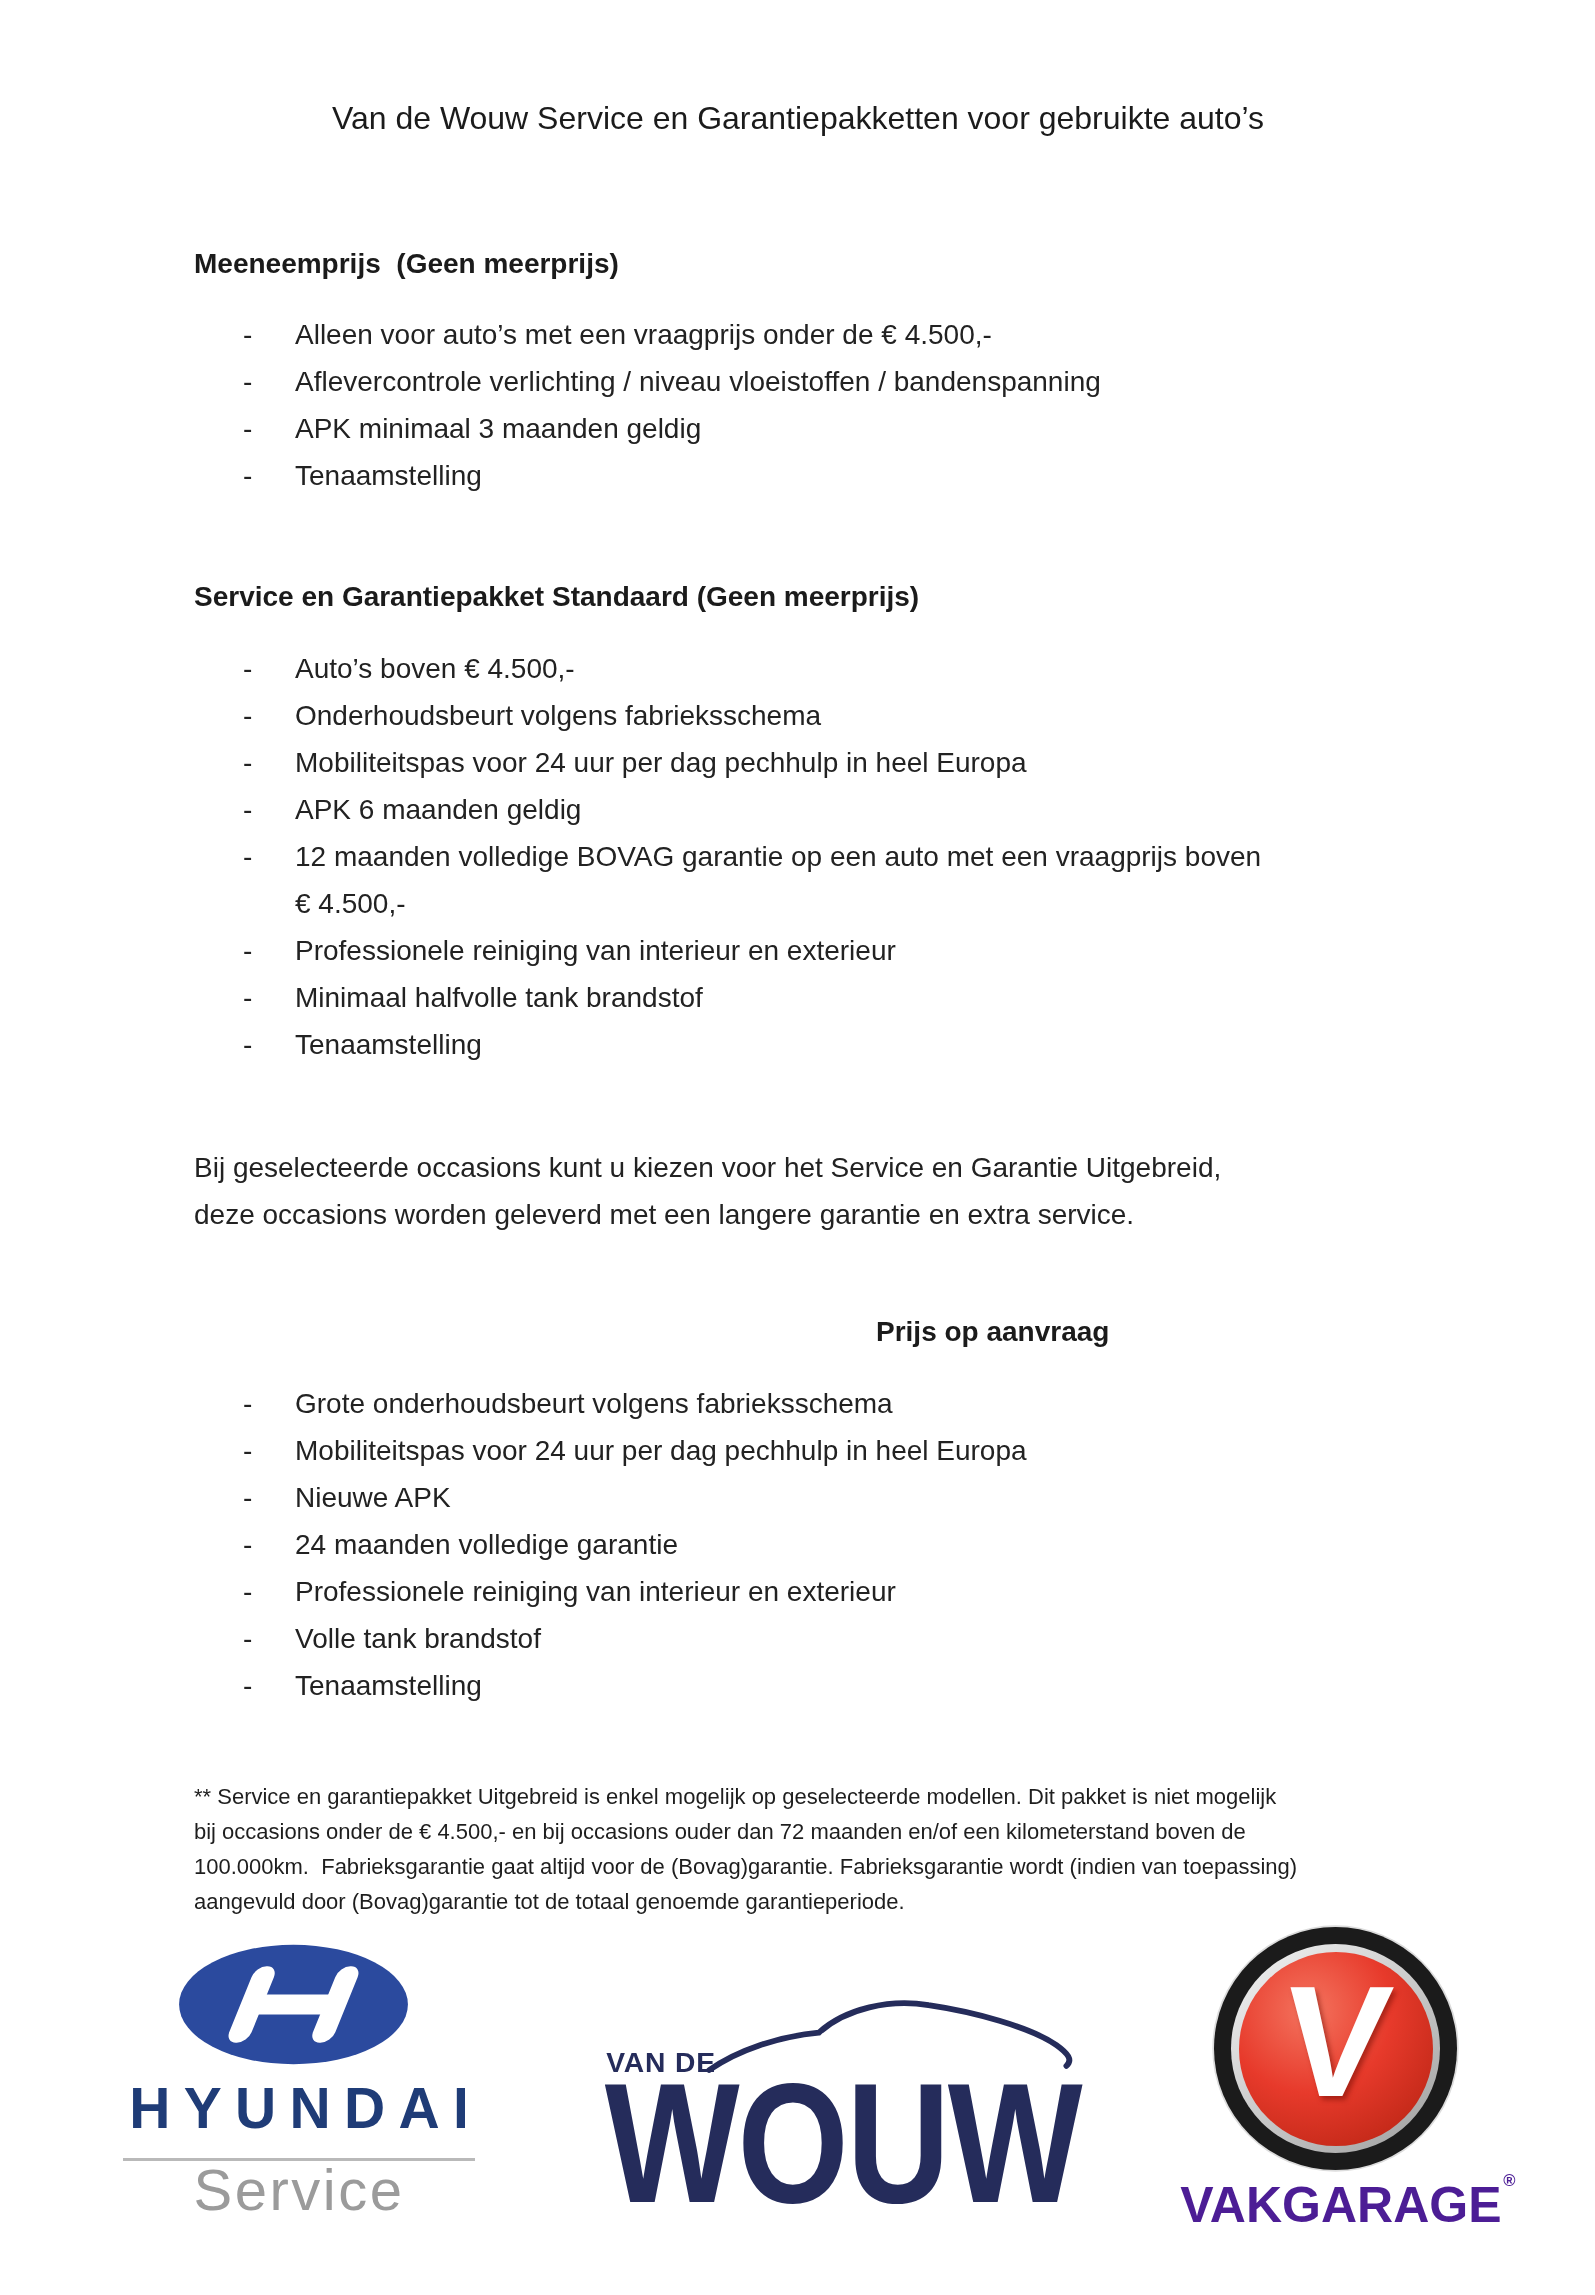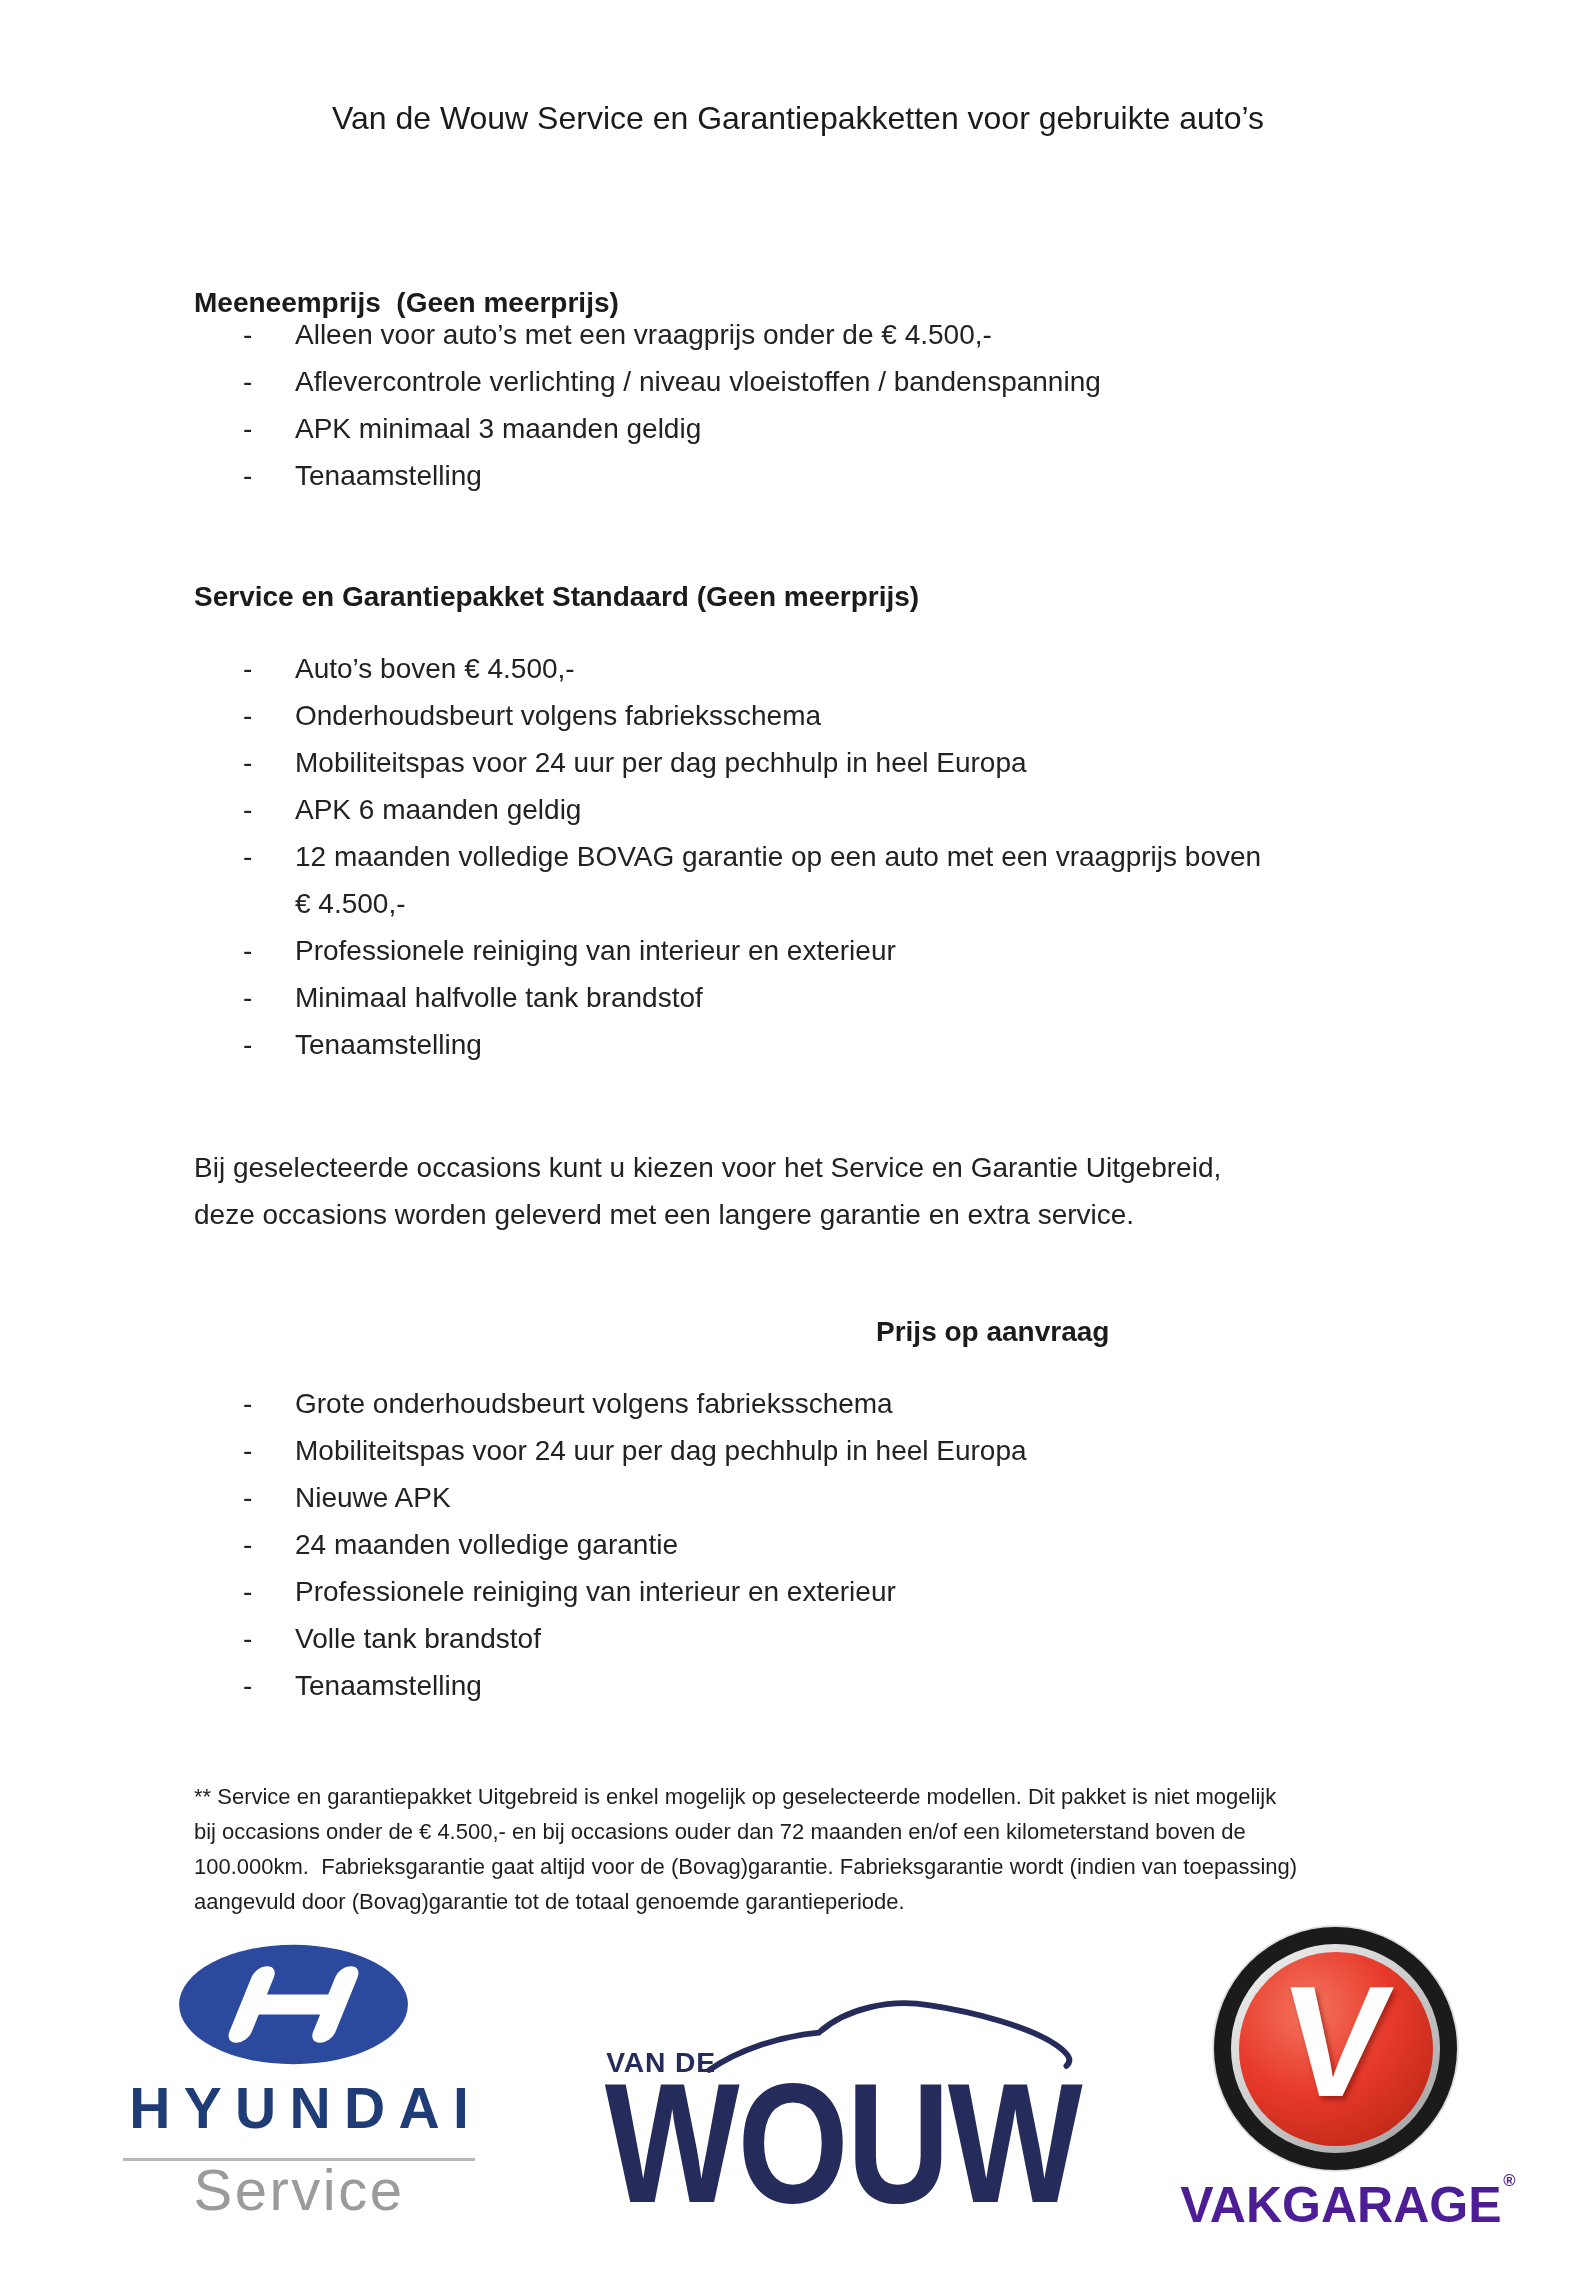--- a/index.html
+++ b/index.html
@@ -8,21 +8,21 @@
     font-family:"Liberation Sans", sans-serif; color:#222222; overflow:hidden;
   }
   .title {
     position:absolute; top:100px; left:0; width:100%; text-align:center;
     font-size:32px; font-weight:normal; color:#1b1b1b;
   }
   .heading {
     position:absolute; left:194px; font-size:28px; font-weight:bold;
     color:#1b1b1b; white-space:pre-wrap;
   }
-  #h1 { top:248px;margin-top:39px; }
+  #h1 { top:248px; }
   #h2 { top:581px;text-align:right; }
   #h3 { top:1316px; width:1247px; }
   .heading-right { position:absolute; left:682px; top:0; font-weight:bold; }
   .blist { position:absolute; left:243px; margin:0; padding:0; list-style:none; }
   #list1 { top:311px; }
   #list2 { top:645px; }
   #list3 { top:1380px; }
   .blist li { display:flex; font-size:28px; line-height:47px; color:#222222; }
   .blist .dash { flex:0 0 52px; }
   .blist .txt { white-space:pre-wrap; }

